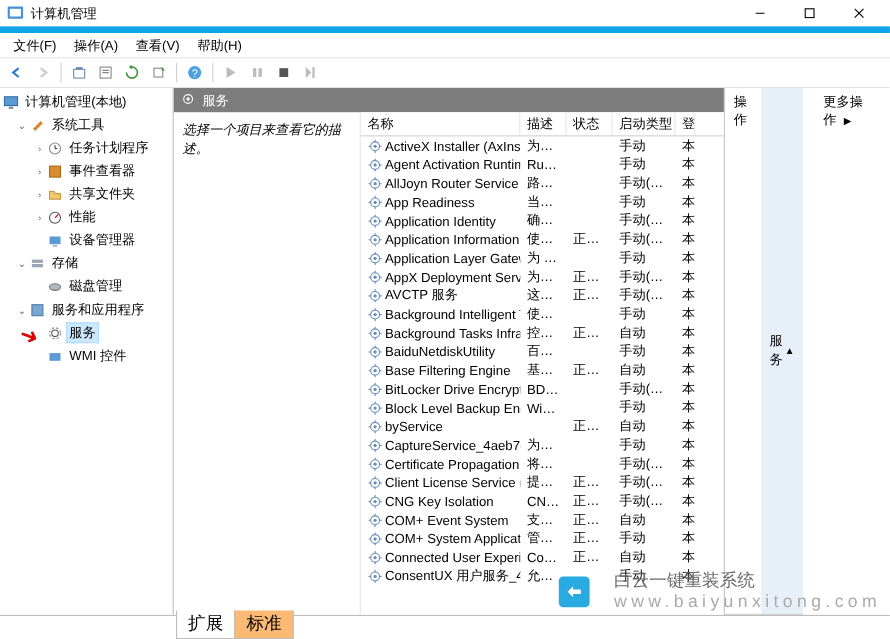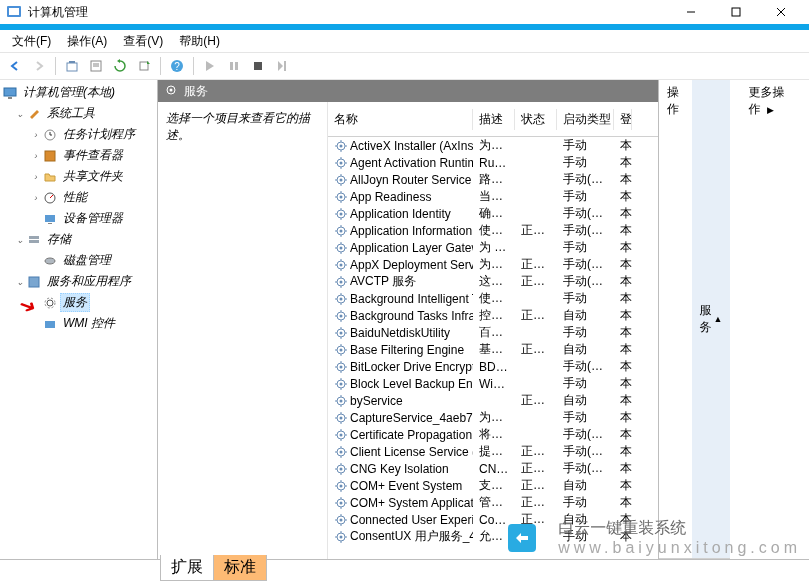--- a/index.html
+++ b/index.html
@@ -16,42 +16,42 @@
 .menubar { height: 22px; display: flex; align-items: center; padding: 0 4px; font-size: 12px; }
 .menubar .menu-item { padding: 2px 8px; }
 
 
 .toolbar { height: 28px; display: flex; align-items: center; padding: 0 4px; border-top: 1px solid #e5e5e5; border-bottom: 1px solid #e5e5e5; gap: 2px; }
 .toolbar .tb-btn { width: 22px; height: 22px; display: flex; align-items: center; justify-content: center; }
 .toolbar .tb-sep { width: 1px; height: 18px; background: #d0d0d0; margin: 0 3px; }
 
 
 .main { display: flex; height: calc(100% - 30px - 22px - 28px - 22px); }
-.tree-pane { width: 158px; border-right: 1px solid #bdbdbd; overflow: auto; font-size: 12px; padding-top: 2px; position: relative; font-style: italic; }
+.tree-pane { width: 158px; border-right: 1px solid #bdbdbd; overflow: auto; font-size: 12px; padding-top: 2px; position: relative; }
 .center-pane { flex: 1; display: flex; flex-direction: column; border-right: 1px solid #bdbdbd; }
 .actions-pane { width: 150px; display: flex; flex-direction: row; font-size: 12px; }
 
 
 .tree-node { display: flex; align-items: center; padding: 1px 2px; white-space: nowrap; }
 .tree-node .expander { width: 12px; text-align: center; font-size: 9px; color: #666; }
 .tree-node .node-icon { width: 16px; height: 16px; margin-right: 2px; display: inline-flex; align-items:center; justify-content:center; }
 .tree-node .node-label { padding: 1px 3px; }
 .tree-node.selected .node-label { background: #cce8ff; border: 1px dotted #99d1ff; padding: 0 2px; }
 .indent-1 { padding-left: 14px; }
 .indent-2 { padding-left: 30px; }
 .red-arrow { position: absolute; left: 18px; top: 213px; color: #d00; font-size: 20px; transform: rotate(20deg); pointer-events:none; }
 
 
 .svc-header { background: #7d7d7d; color: #fff; height: 22px; display: flex; align-items: center; padding: 0 6px; font-size: 12px; gap: 6px; }
 .svc-body { flex: 1; display: flex; overflow: hidden; }
 .svc-left { width: 170px; padding: 8px; font-size: 12px; border-right: 1px solid #e5e5e5; font-style: italic; }
 .svc-list { flex: 1; overflow: auto; font-size: 12px; }
 
 
-.list-header { display: flex; position: sticky; top: 0; background: #fff; border-bottom: 1px solid #d0d0d0; height: 35px; align-items: center; }
+.list-header { display: flex; position: sticky; top: 0; background: #fff; border-bottom: 1px solid #d0d0d0; height: 22px; align-items: center; }
 .list-header .col { padding: 2px 6px; border-right: 1px solid #e5e5e5; overflow: hidden; white-space: nowrap; }
 .list-row { display: flex; height: 17px; align-items: center; white-space: nowrap; }
 .list-row .cell { padding: 0 6px; overflow: hidden; text-overflow: ellipsis; white-space: nowrap; }
 .col-name { width: 145px; display:flex; align-items:center; gap:2px; }
 .col-desc { width: 42px; }
 .col-status { width: 42px; }
 .col-startup { width: 57px; }
 .col-extra { width: 18px; }
 .svc-icon { width:14px; height:14px; display:inline-flex; flex-shrink:0; }
 

